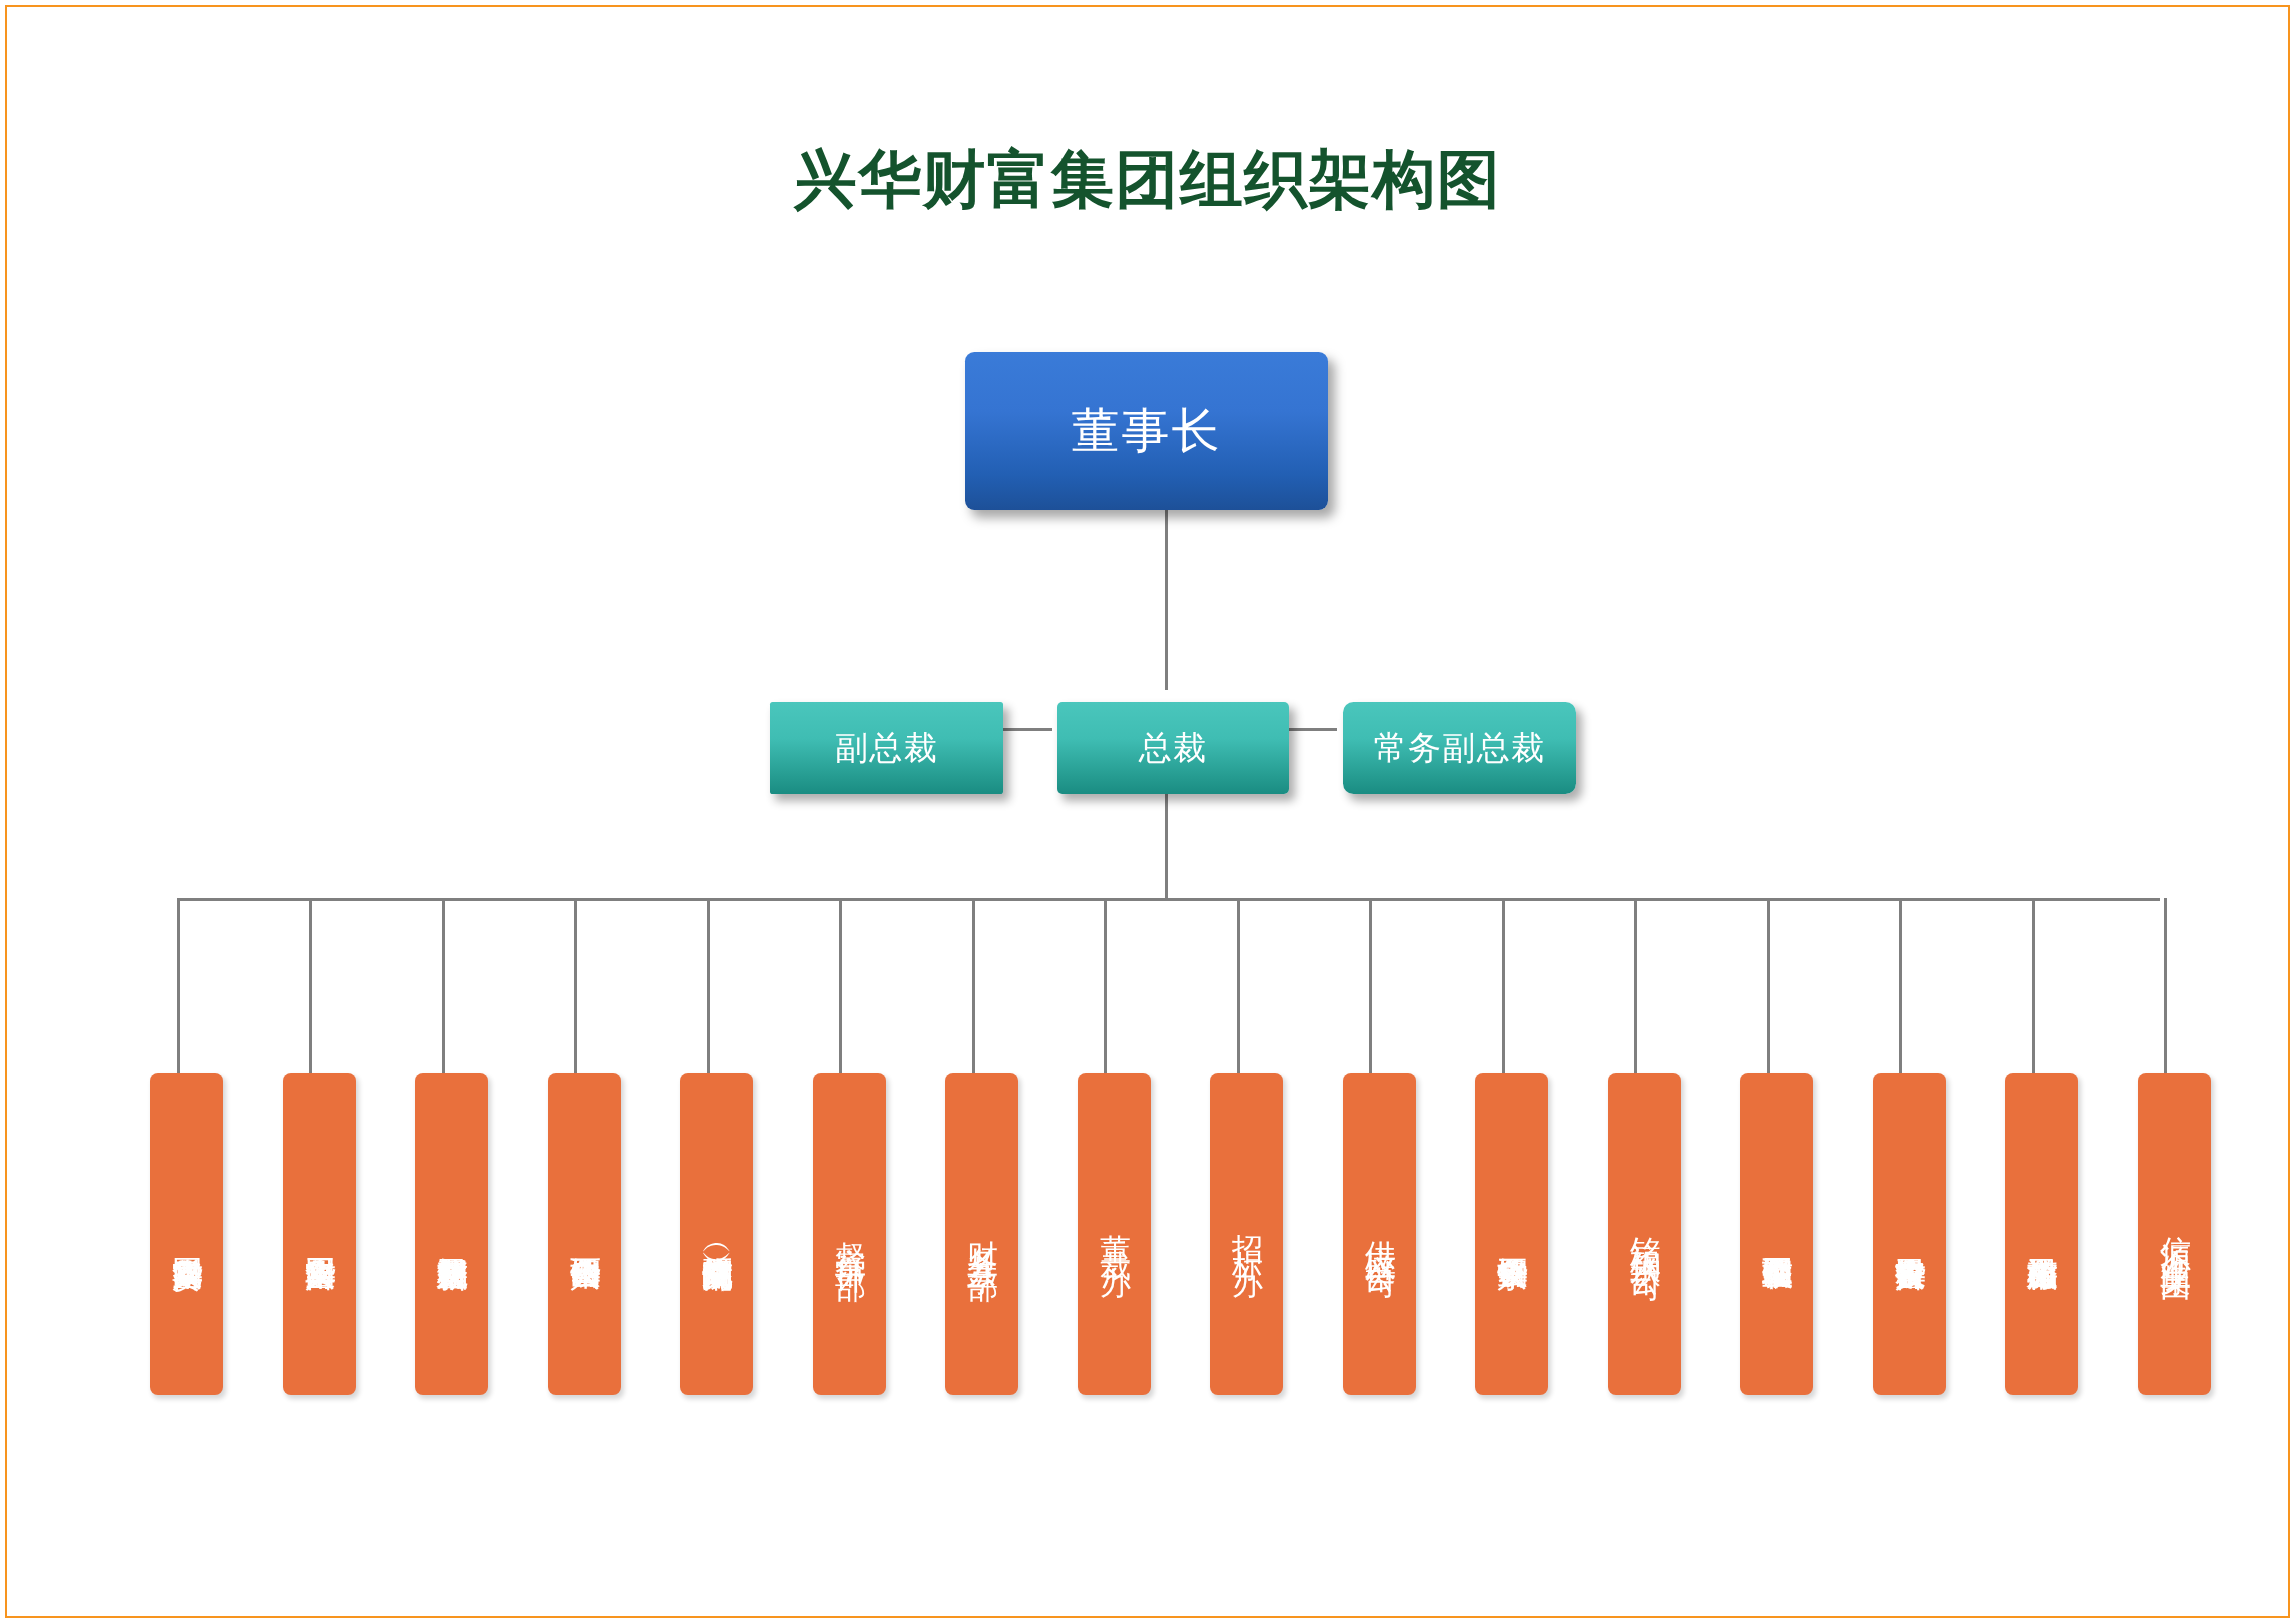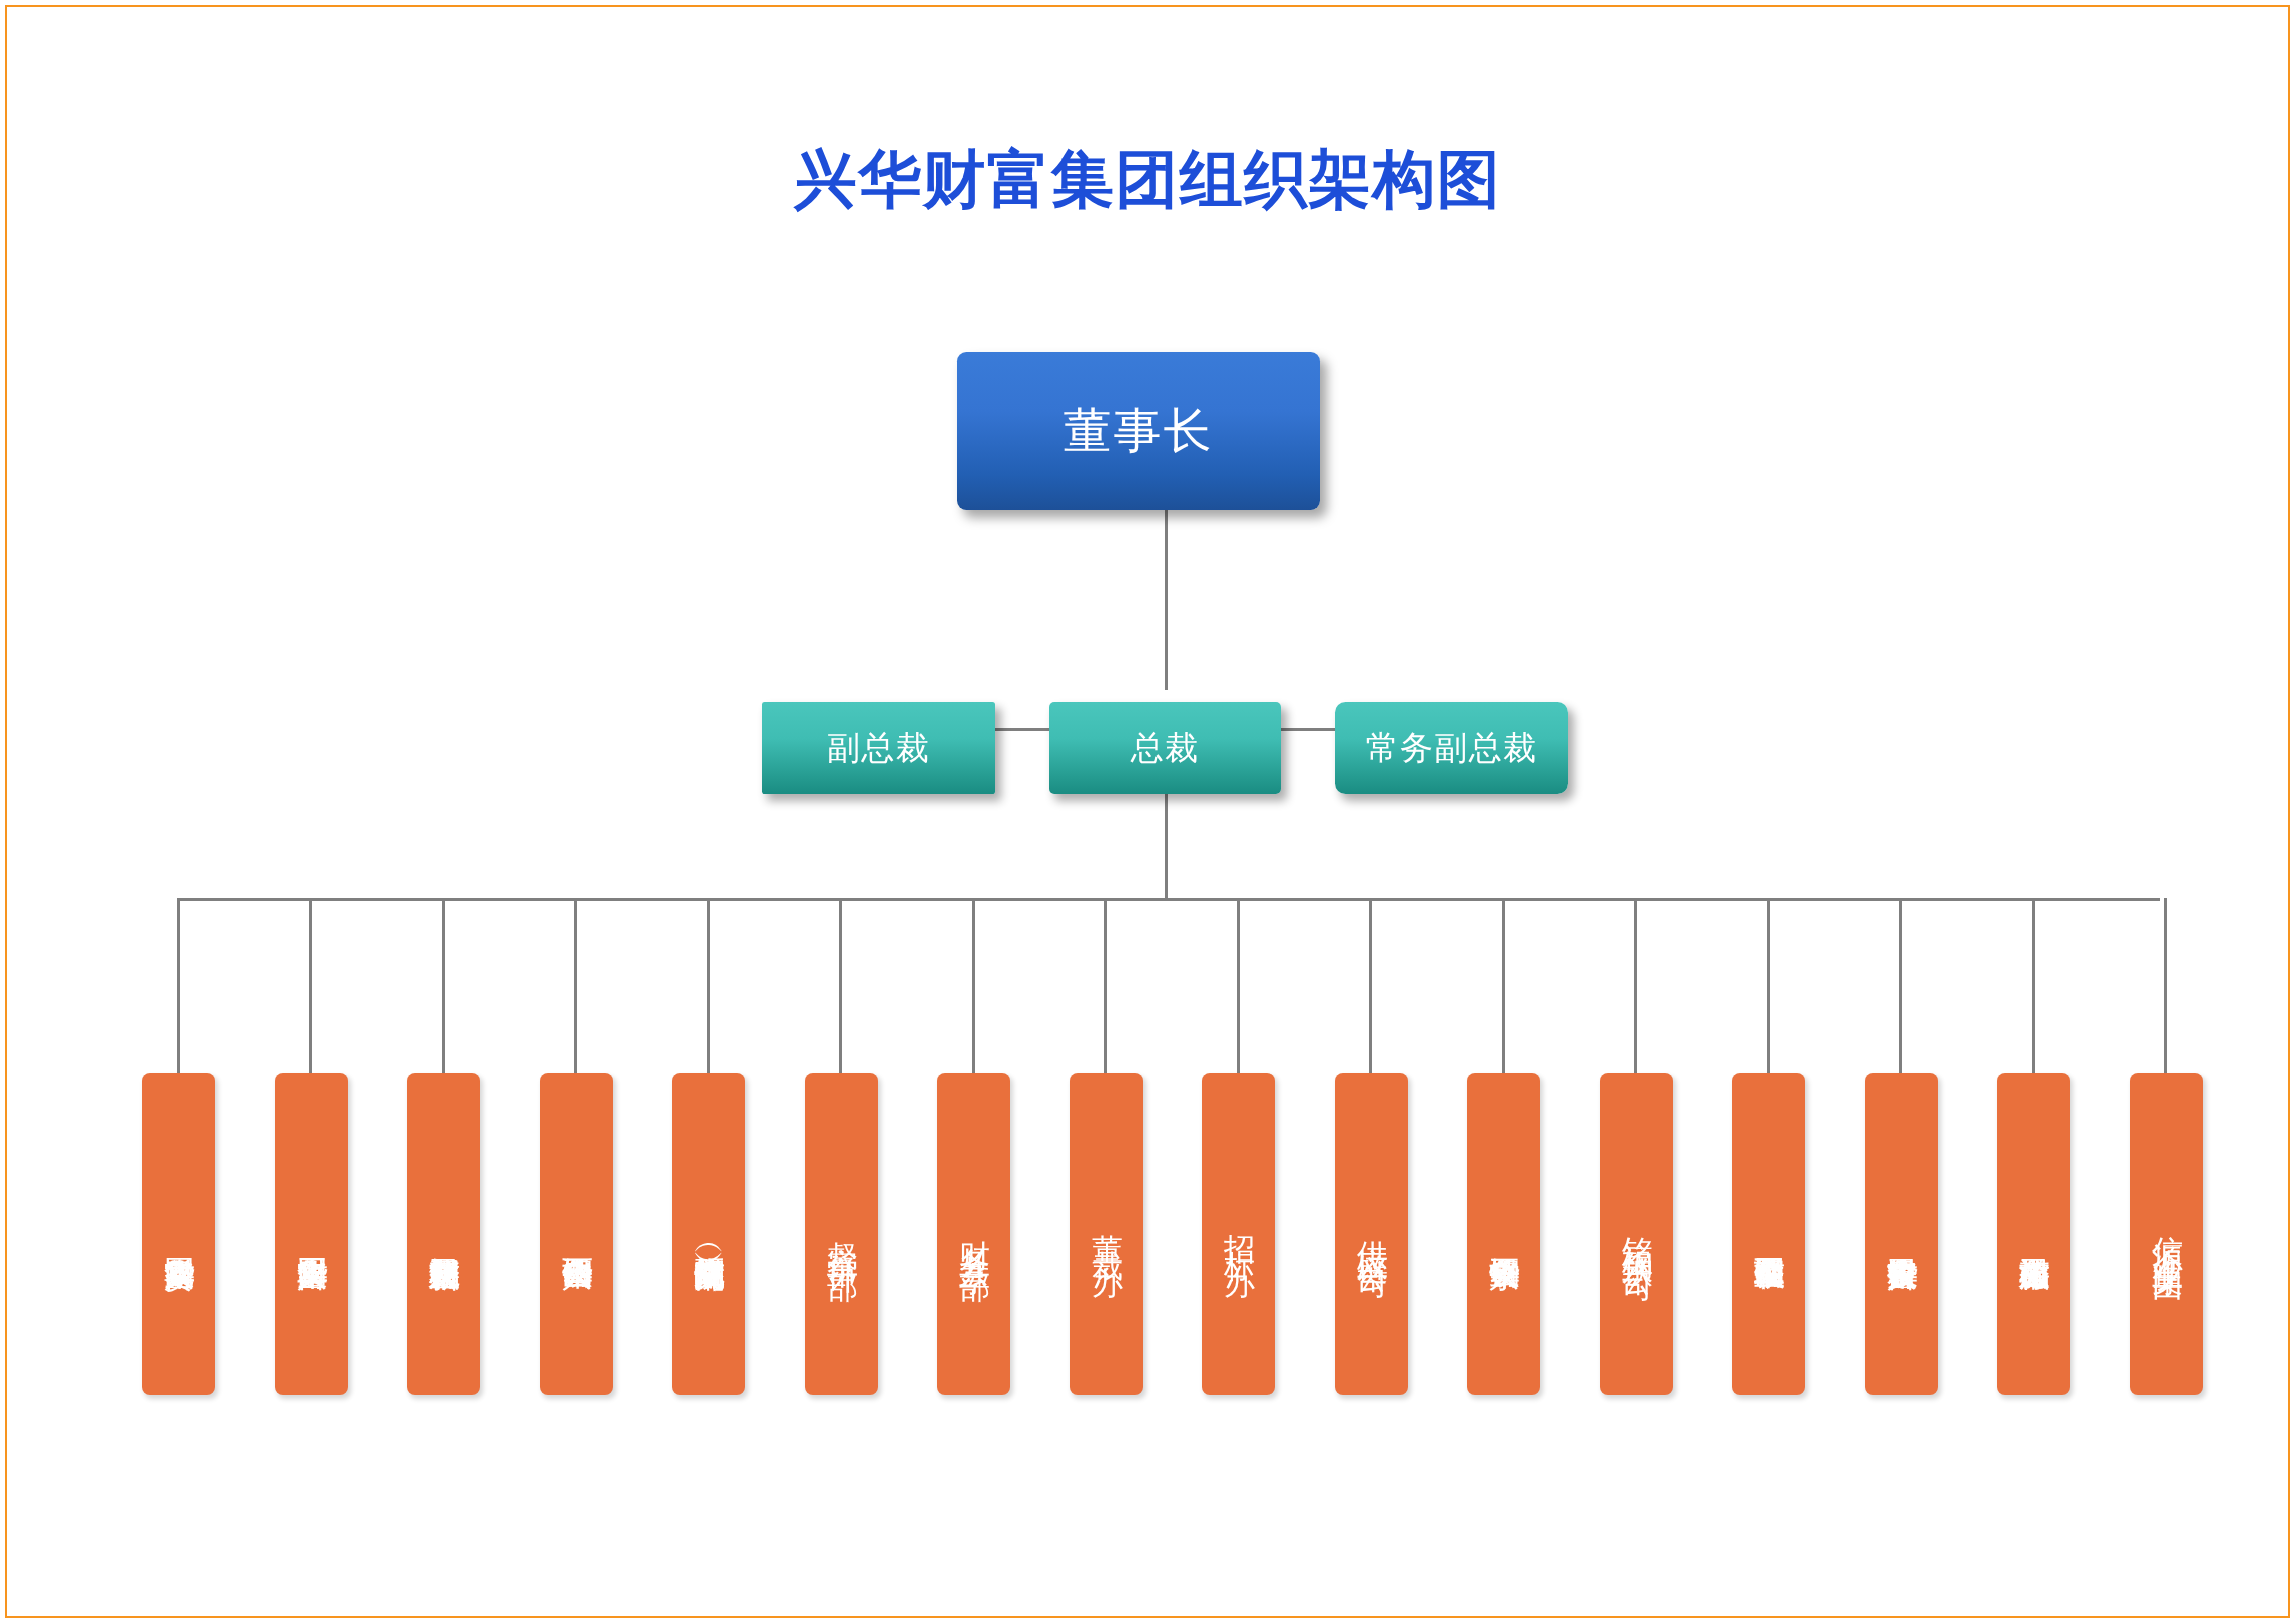--- a/index.html
+++ b/index.html
@@ -27,37 +27,38 @@
     pointer-events: none;
   }
 
   
   #title {
     position: absolute;
     left: 0;
     top: 137px;
     width: 2295px;
     text-align: center;
-    color: #1d4ed8;
+    color: #14532d;
     font-size: 63px;
     font-weight: bold;
     letter-spacing: 1.3px;
     white-space: nowrap;
   }
 
   
   .node {
     position: absolute;
     box-sizing: border-box;
     color: #ffffff;
     display: flex;
     align-items: center;
     justify-content: center;
     text-align: center;
     line-height: 1.06;
+    margin-left: 8px;
   }
 
   
   #chairman {
     left: 957px;
     top: 352px;
     width: 363px;
     height: 158px;
     border-radius: 9.2px;
     background: linear-gradient(to bottom, #3A7BD8 0%, #3574D2 38%, #225FB3 78%, #1D5098 100%);

